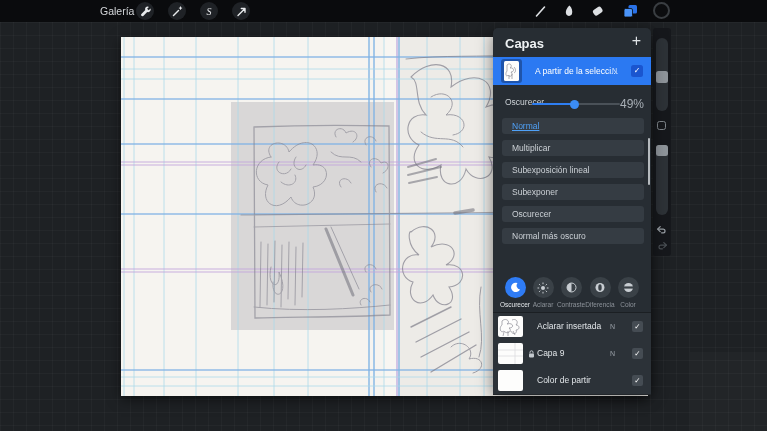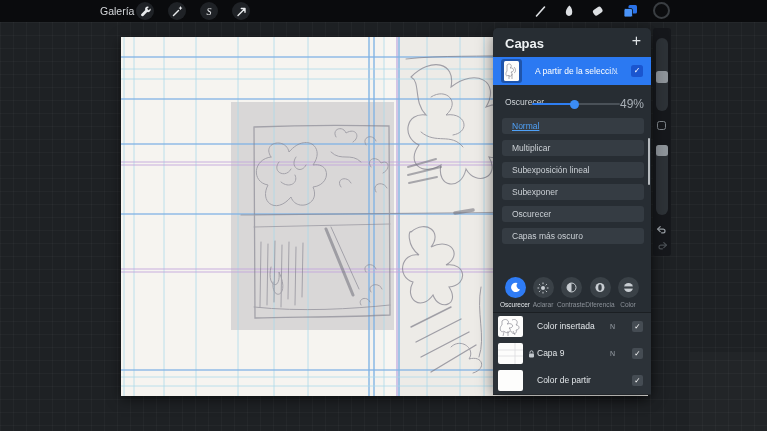--- a/index.html
+++ b/index.html
@@ -194,21 +194,21 @@
     <div class="op-track">
         <div class="op-fill" style="width: 49%;"></div>
       </div>
     <div class="op-value">49%</div>
 
     <div class="blend-row sel" style="top:90px">Normal</div>
     <div class="blend-row" style="top:134px">Subexposición lineal</div>
     <div class="blend-row" style="top:112px">Multiplicar</div>
     <div class="blend-row" style="top:156px">Subexponer</div>
     <div class="blend-row" style="top:178px">Oscurecer</div>
-    <div class="blend-row" style="top:200px">Capas más oscuro</div>
+    <div class="blend-row" style="top:200px">Normal más oscuro</div>
     <div class="scrollbar"></div>
 
     <div class="cat sel" style="left:2px;top:249px">
       <div class="circ">
           <svg width="11" height="11" viewBox="0 0 11 11">
             <path d="M7.5 1 A4.7 4.7 0 1 0 10 7.5 A4 4 0 0 1 7.5 1 Z" fill="#fff"></path>
           </svg>
         </div>
       <div class="lbl">Oscurecer</div>
     </div>
@@ -256,21 +256,21 @@
     <div class="layer-row" style="top:285px">
       <div class="thumb">
         <svg width="25" height="21" viewBox="0 0 25 21">
             <g stroke="#8a8a94" stroke-width=".7" fill="none">
               <path d="M4 5 C8 1 13 6 9 8 C15 6 17 12 11 12 C15 15 9 19 6 15 C2 18 1 11 4 9 Z"></path>
               <path d="M14 4 C18 2 21 6 18 9 C22 9 22 14 18 14 C20 18 14 19 13 15"></path>
               <path d="M6 16 L5 20 M10 15 L10 20 M15 15 L17 19"></path>
             </g>
           </svg>
       </div>
-      <div class="lname">Color insertada</div>
+      <div class="lname">Aclarar insertada</div>
       <div class="nbadge">N</div>
       <div class="chk2">✓</div>
     </div>
 
     <div class="layer-row" style="top:312px">
       <div class="thumb">
         <svg width="25" height="21" viewBox="0 0 25 21">
             <g stroke="#dcdce0" stroke-width=".8">
               <path d="M0 7 H25 M0 13 H25 M17 0 V21"></path>
             </g>

